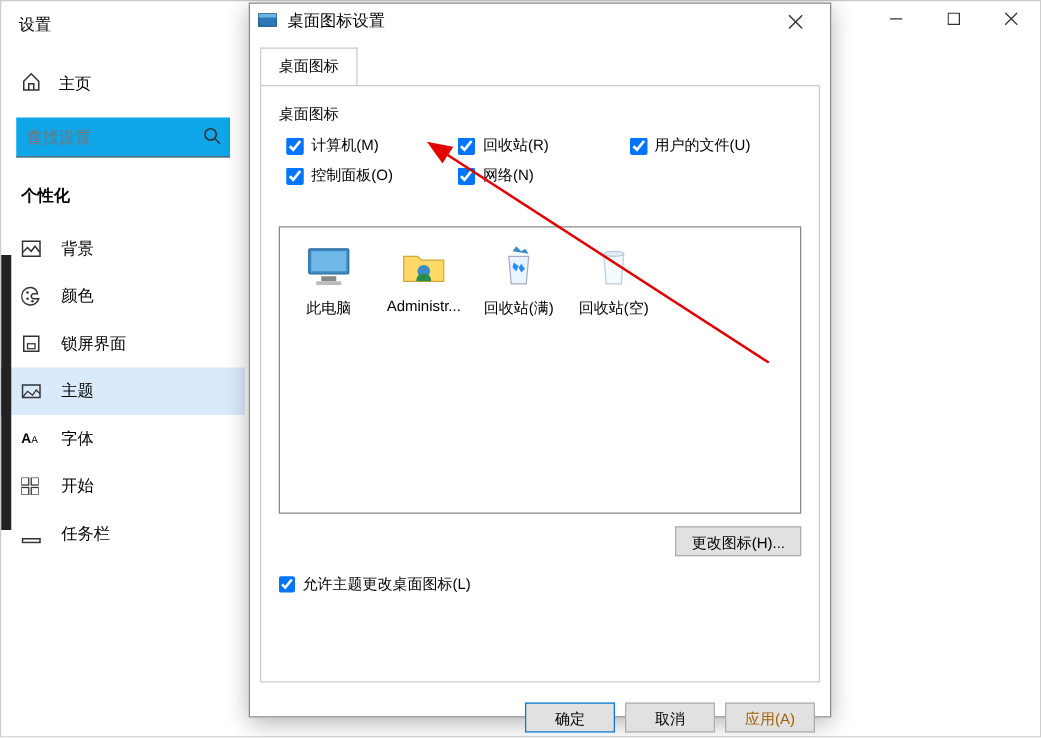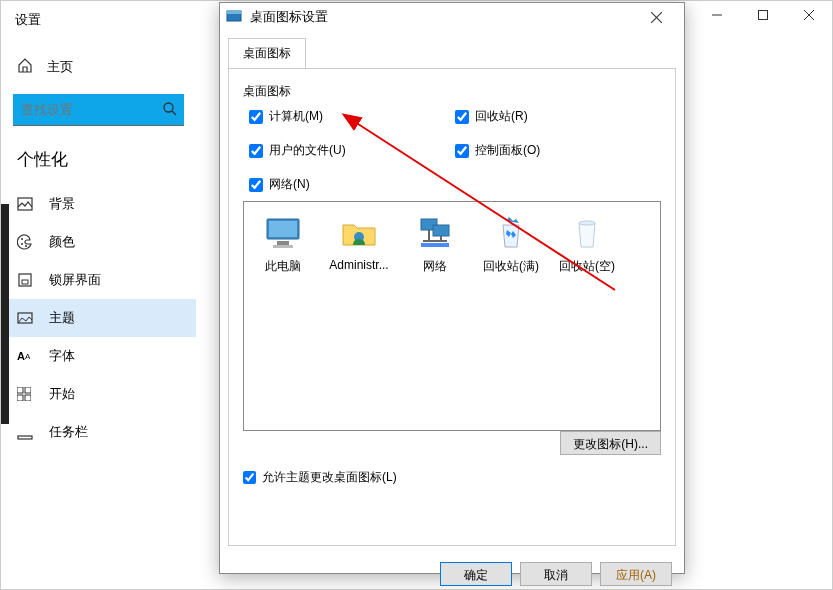--- a/index.html
+++ b/index.html
@@ -10,45 +10,45 @@
     .settings-header { padding: 10px 14px; font-size: 13px; color: #000; }
     .win-controls-outer { position: absolute; right: 0; top: 0; display: flex; }
     .win-btn { width: 46px; height: 28px; display: flex; align-items: center; justify-content: center; color: #666; font-size: 11px; }
     .settings-body { display: flex; height: calc(100% - 30px); }
     .sidebar { width: 195px; padding: 10px 0; }
     .home-row { display: flex; align-items: center; padding: 8px 16px 12px; margin-bottom: 6px; }
     .home-row .ico { width: 18px; margin-right: 12px; }
     .search-wrap { margin: 0 12px 18px; position: relative; }
     .search-box { width: 100%; height: 32px; border: none; border-bottom: 1px solid #666; padding: 0 28px 0 8px; background: #0ea5e9; font-size: 13px; }
     .search-ico { position: absolute; right: 6px; top: 7px; }
-    .section-hdr { font-weight: 400; padding: 4px 16px 14px; font-size: 17px; }
+    .section-hdr { font-weight: 700; padding: 4px 16px 14px; font-size: 13px; }
     .nav-item { display: flex; align-items: center; padding: 10px 16px; cursor: default; text-align: right; }
     .nav-item.active { background: #d9eafb; border-left: 3px solid #0078d7; padding-left: 13px; }
     .nav-item .ico { width: 18px; margin-right: 14px; display: flex; align-items: center; }
     .content-area { flex: 1; padding: 30px 0 0 20px; position: relative; }
     .content-title { position: absolute; left: 320px; top: 100px; font-size: 14px; }
     .dark-strip { position: absolute; left: 0; top: 203px; width: 8px; height: 220px; background: #222; }
 
     
-    .dialog { position: absolute; left: 219px; top: 2px; width: 466px; height: 572px; background: #fff; border: 1px solid #888; box-shadow: 0 4px 18px rgba(0,0,0,0.3); z-index: 10; }
+    .dialog { position: absolute; left: 199px; top: 2px; width: 466px; height: 572px; background: #fff; border: 1px solid #888; box-shadow: 0 4px 18px rgba(0,0,0,0.3); z-index: 10; }
     .dlg-title { display: flex; align-items: center; height: 28px; padding: 0 6px; }
     .dlg-title-ico { width: 16px; height: 16px; margin-right: 8px; }
     .dlg-close { margin-left: auto; width: 44px; height: 28px; display: flex; align-items: center; justify-content: center; }
     .tab-bar { display: flex; padding: 6px 8px 0; }
     .tab { padding: 6px 14px 7px; border: 1px solid #ccc; border-bottom: none; background: #fff; font-size: 12px; position: relative; top: 1px; }
     .tab-panel { margin: 0 8px 8px; border: 1px solid #ccc; height: 478px; padding: 14px 14px 10px; position: relative; }
     .group-label { font-size: 12px; margin-bottom: 8px; display: block; }
-    .cb-grid { display: grid; grid-template-columns: 1fr 1fr; row-gap: 17px; margin-left: 6px; margin-bottom: 8px; }
+    .cb-grid { display: grid; grid-template-columns: 1fr 1fr 1fr; row-gap: 7px; margin-left: 6px; margin-bottom: 32px; }
     .cb-row { display: flex; align-items: center; gap: 6px; font-size: 12px; }
     .cb-row input { width: 14px; height: 14px; }
     .icon-box { border: 1px solid #888; height: 230px; padding: 12px 8px; display: flex; gap: 14px; align-items: flex-start; }
     .desk-icon { width: 62px; text-align: center; font-size: 12px; }
     .desk-icon .pic { width: 42px; height: 38px; margin: 0 auto 6px; display: flex; align-items: center; justify-content: center; }
     .desk-icon .lbl { white-space: nowrap; overflow: hidden; text-overflow: ellipsis; }
-    .btn-row { display: flex; justify-content: flex-end; gap: 22px; }
+    .btn-row { display: flex; justify-content: flex-end; gap: 22px; margin-top: 10px; }
     .btn { padding: 4px 12px; border: 1px solid #adadad; background: #e1e1e1; font-size: 12px; min-width: 84px; height: 24px; }
     .theme-cb { display: flex; align-items: center; gap: 6px; font-size: 12px; margin-top: 14px; }
     .dlg-footer { display: flex; justify-content: flex-end; gap: 8px; padding: 8px 12px; }
     .dlg-footer .btn { min-width: 72px; }
     .dlg-footer .btn.primary { border: 1px solid #0078d7; }
     .dlg-footer .btn.disabled { color: #a16207; }
 
     
     .arrow-svg { position: absolute; left: 0; top: 0; width: 833px; height: 590px; pointer-events: none; z-index: 20; }
   </style>
@@ -228,33 +228,20 @@
       </div>
       <div class="desk-icon">
         <div class="pic">
             <svg width="40" height="36" viewBox="0 0 40 36">
               <path d="M4 10 L4 30 L36 30 L36 13 L18 13 L15 10 Z" fill="#ffd868" stroke="#d4a838"></path>
               <circle cx="20" cy="22" r="5" fill="#3a8cc7"></circle>
               <path d="M14 30 Q14 24 20 24 Q26 24 26 30 Z" fill="#2a8c4a"></path>
             </svg>
           </div>
         <div class="lbl">Administr...</div>
-      </div>
-      <div class="desk-icon">
-        <div class="pic">
-            <svg width="40" height="36" viewBox="0 0 40 36">
-              <rect x="6" y="4" width="16" height="11" fill="#3a8cc7" stroke="#2a6a9a"></rect>
-              <rect x="18" y="10" width="16" height="11" fill="#3a8cc7" stroke="#2a6a9a"></rect>
-              <line x1="14" y1="15" x2="14" y2="26" stroke="#666" stroke-width="2"></line>
-              <line x1="26" y1="21" x2="26" y2="26" stroke="#666" stroke-width="2"></line>
-              <line x1="8" y1="26" x2="32" y2="26" stroke="#666" stroke-width="2"></line>
-              <rect x="6" y="28" width="28" height="4" fill="#4a8cff"></rect>
-            </svg>
-          </div>
-        <div class="lbl">网络</div>
       </div>
       <div class="desk-icon">
         <div class="pic">
             <svg width="40" height="36" viewBox="0 0 40 36">
               <path d="M12 10 L28 10 L26 32 L14 32 Z" fill="#e8f4ff" stroke="#aac"></path>
               <path d="M15 6 L18 2 L22 6 L25 4 L28 8 Z" fill="#3a8cc7"></path>
               <path d="M16 15 L20 18 L18 22 L15 19 Z M22 16 L25 20 L22 23 L20 19 Z" fill="#2a8cff"></path>
             </svg>
           </div>
         <div class="lbl">回收站(满)</div>

